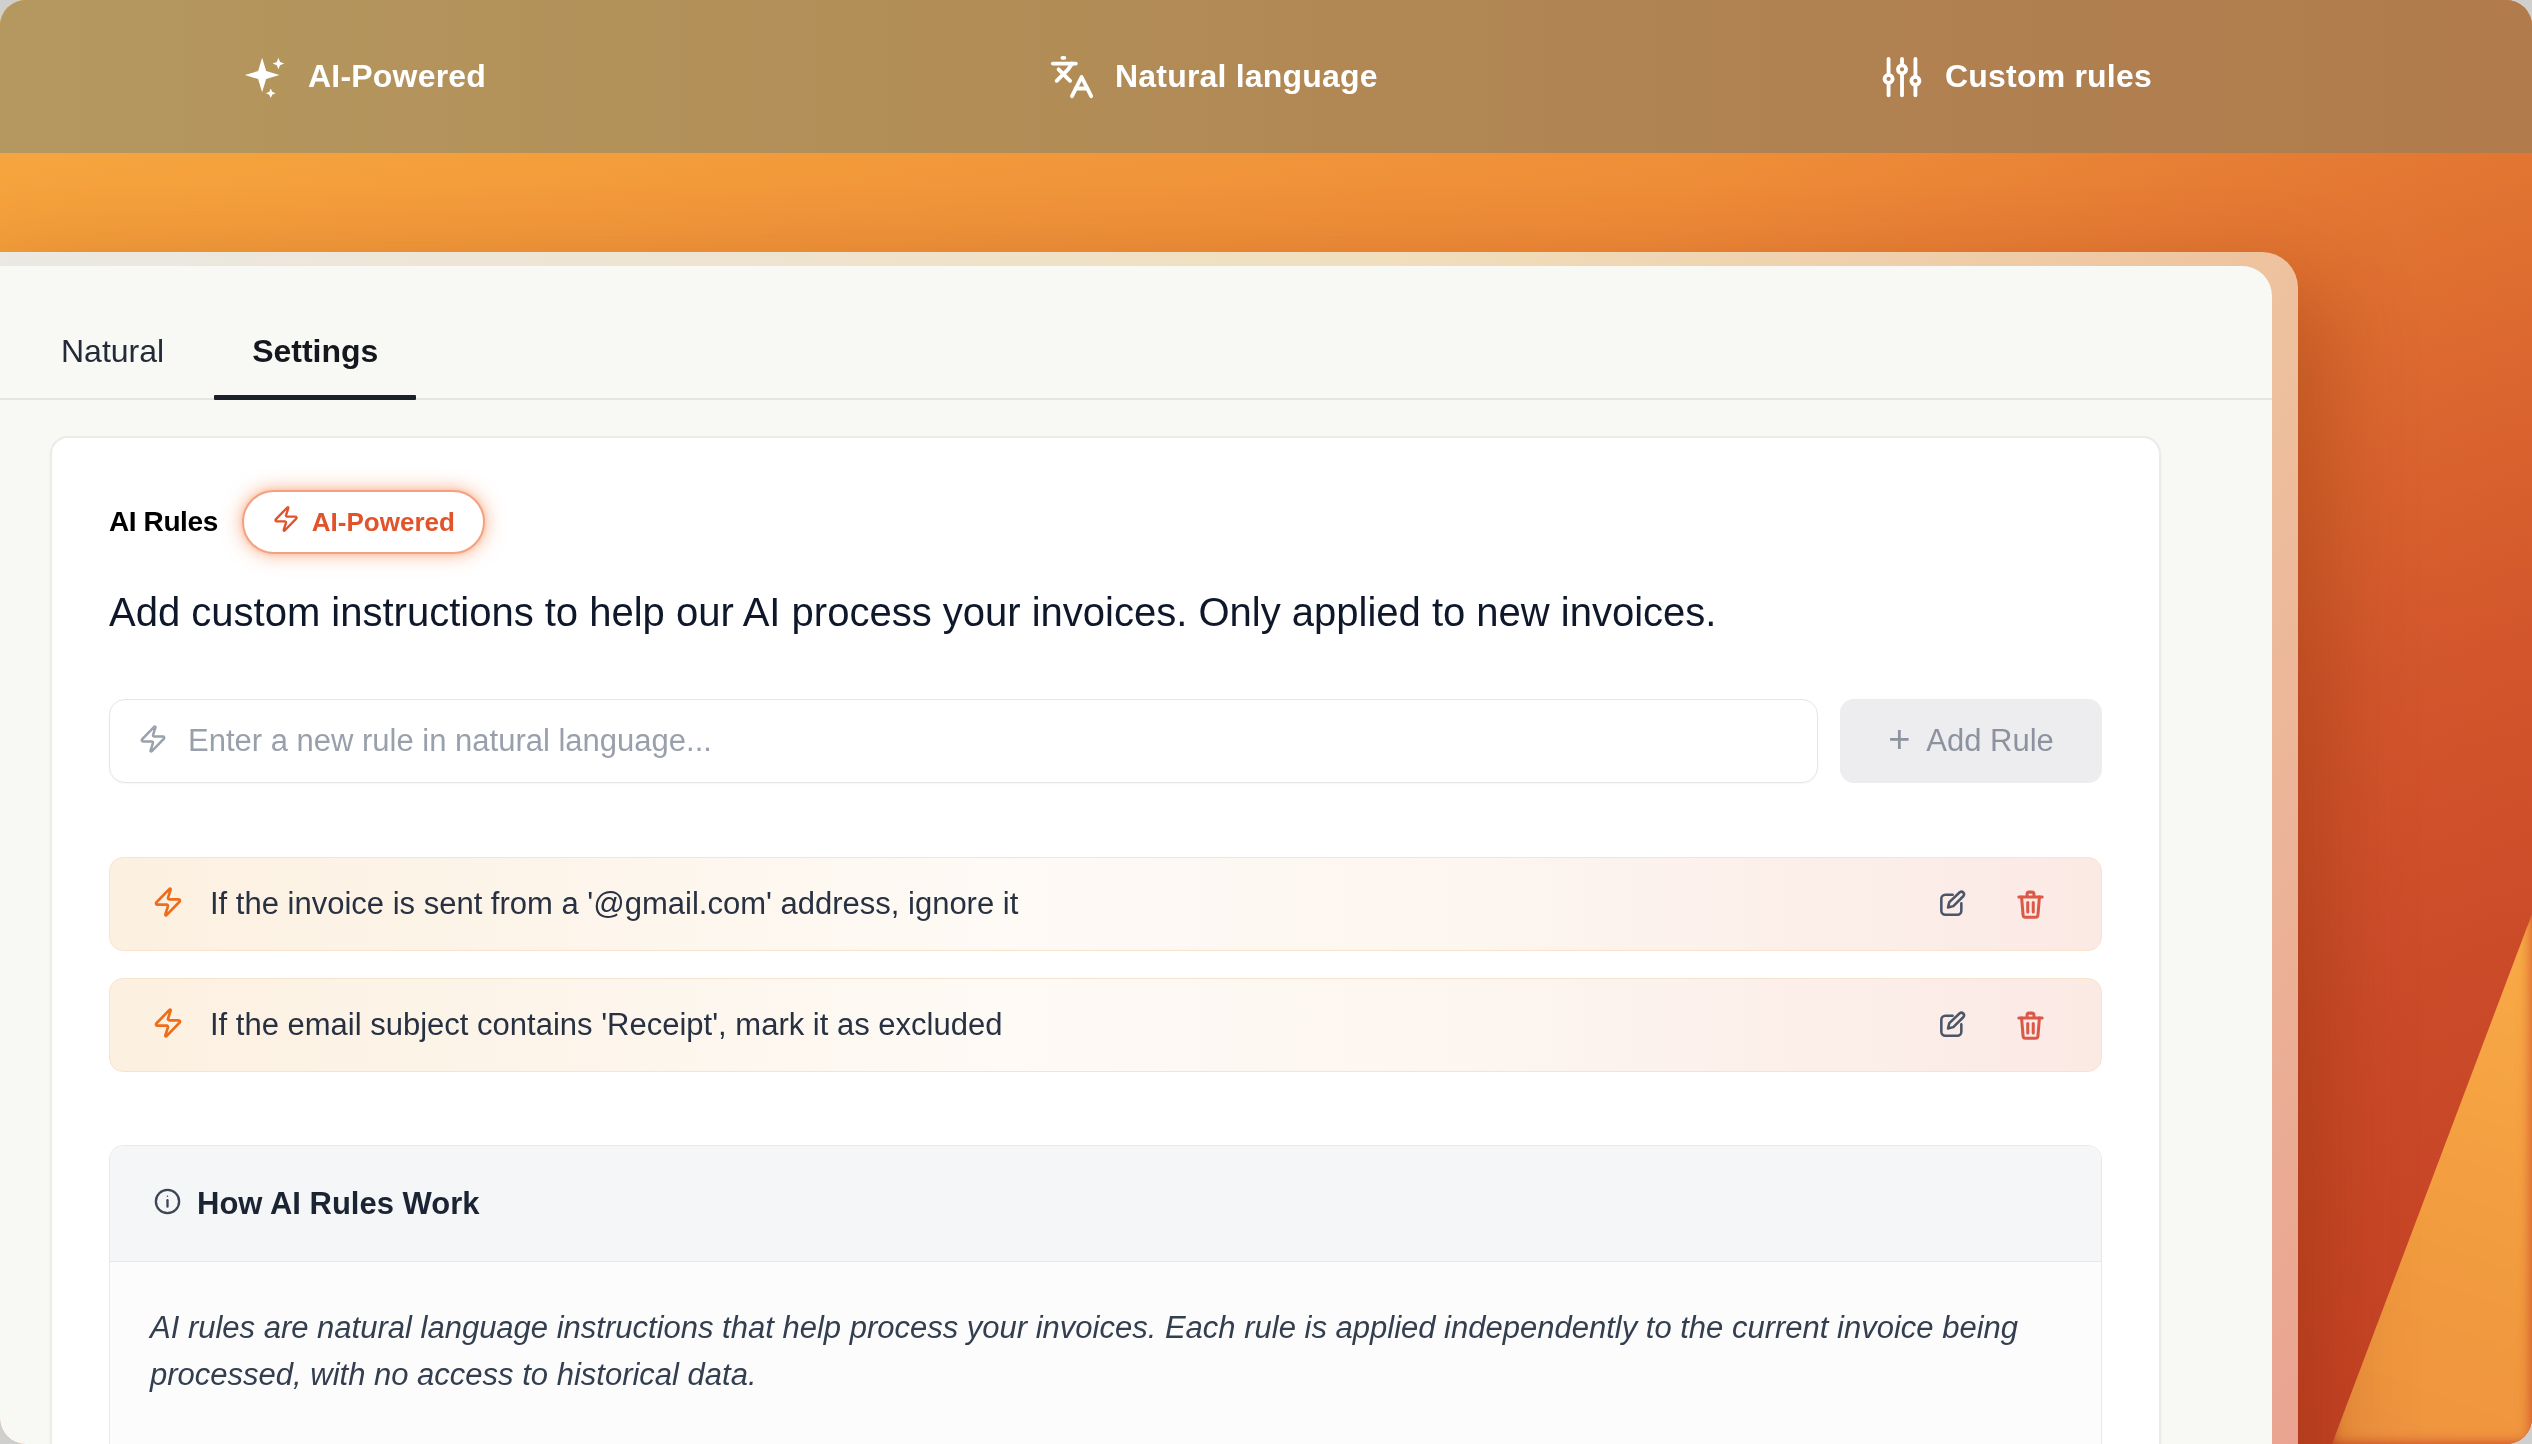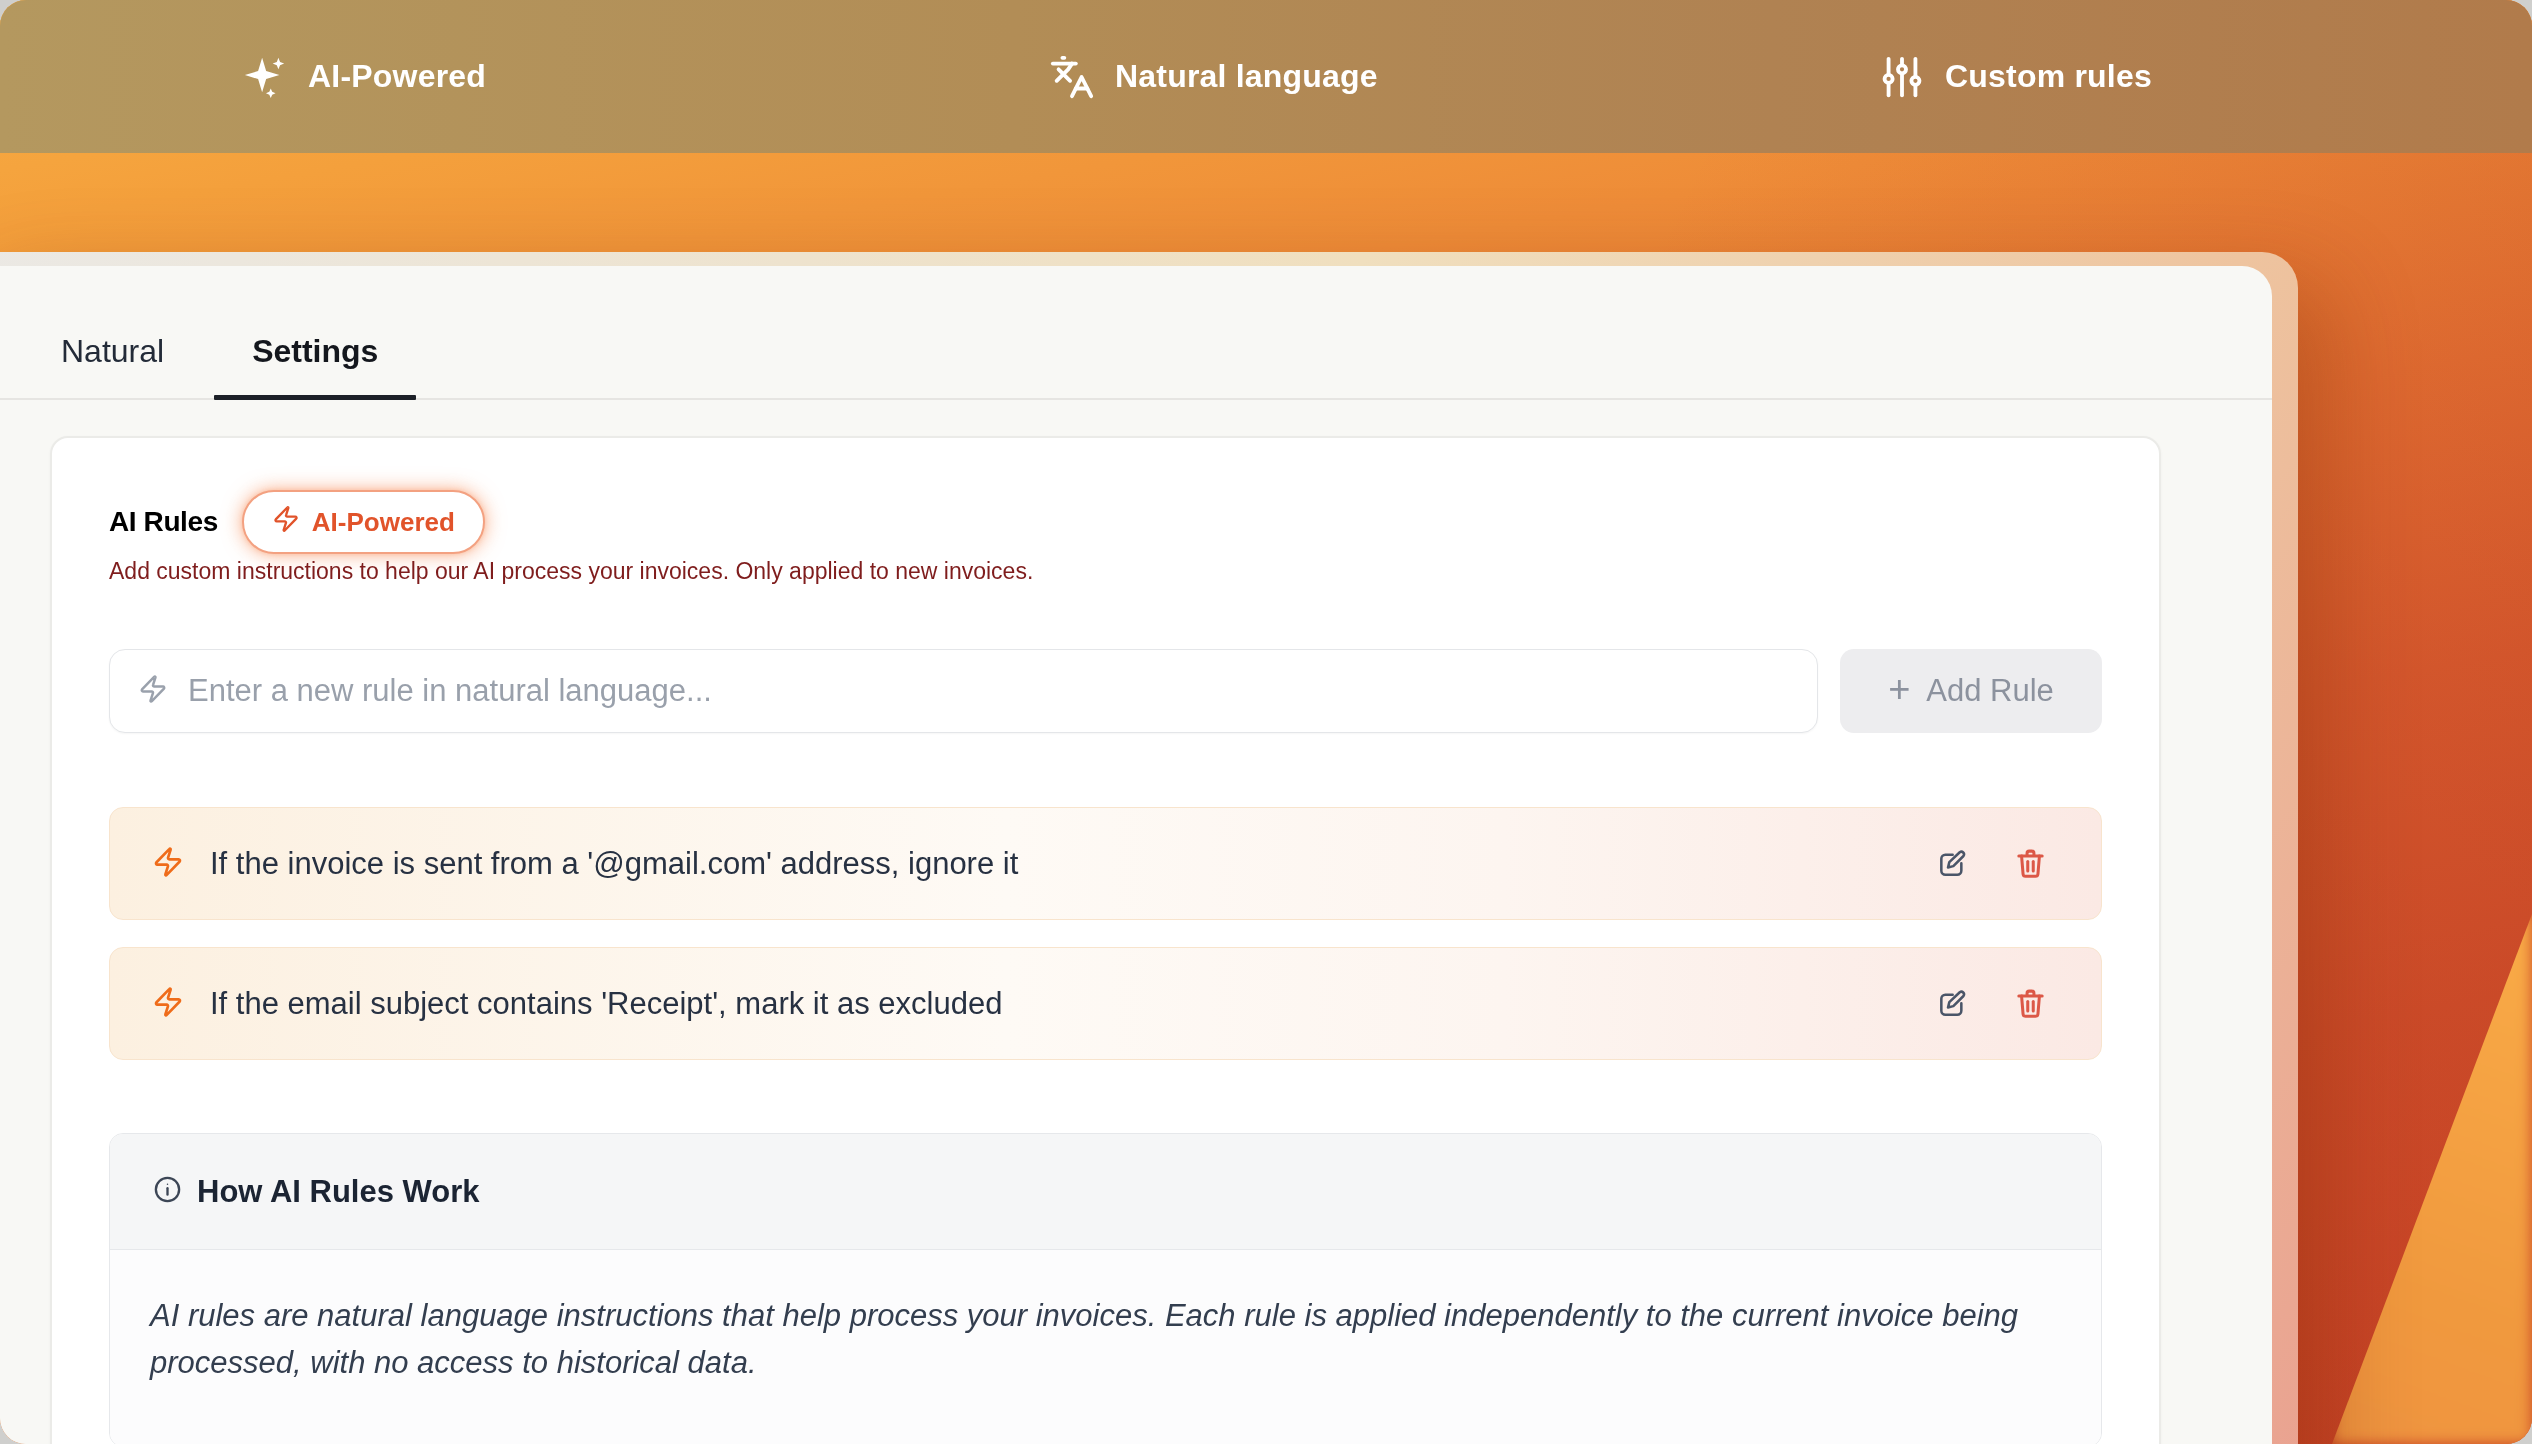--- a/index.html
+++ b/index.html
@@ -99,21 +99,21 @@
   .panel-title { font-size:28px; font-weight:700; color:#000000; letter-spacing:-0.4px; }
   .badge {
     display:flex; align-items:center; gap:12px;
     height:64px; padding:0 28px;
     border:2px solid #f3a181; border-radius:34px;
     background:#ffffff;
     color:#e1532a; font-size:26px; font-weight:700;
     box-shadow:0 0 18px 2px rgba(248,138,84,0.55), 0 0 5px rgba(248,138,84,0.35);
   }
 
-  .panel-desc { margin-top:4px; font-size:23px; color:#7f1d1d; }
+  .panel-desc { margin-top:36px; font-size:40px; color:#0f172a; }
 
   .input-row { margin-top:64px; display:flex; gap:22px; }
   .rule-input {
     flex:1; height:84px;
     border:1.5px solid #e4e6e9; border-radius:16px;
     background:#fff;
     display:flex; align-items:center; gap:20px;
     padding:0 28px;
     box-shadow:0 1px 2px rgba(0,0,0,0.04);
   }
@@ -130,21 +130,21 @@
     background:#ededef; color:#8c929e;
     font-family:"Liberation Sans", sans-serif;
     font-size:31px; font-weight:500;
     display:flex; align-items:center; justify-content:center; gap:16px;
     cursor:pointer;
   }
   .add-rule-btn .plus { font-size:38px; font-weight:400; line-height:1; margin-top:-4px; }
 
   .rules-list { margin-top:74px; }
   .rule-row {
-    height:113px;
+    height:94px;
     border:1px solid #f8e4cd; border-radius:14px;
     background:linear-gradient(90deg, #fcf0e0 0%, #fefaf5 45%, #fdf5f0 70%, #fbe9e4 100%);
     display:flex; align-items:center;
     padding:0 54px 0 42px;
     margin-bottom:27px;
   }
   .rule-row:last-child { margin-bottom:0; }
   .rule-bolt { flex:none; color:#ef6c1a; }
   .rule-text { flex:1; margin-left:26px; font-size:31px; color:#273142; }
   .rule-actions { display:flex; align-items:center; gap:46px; }

